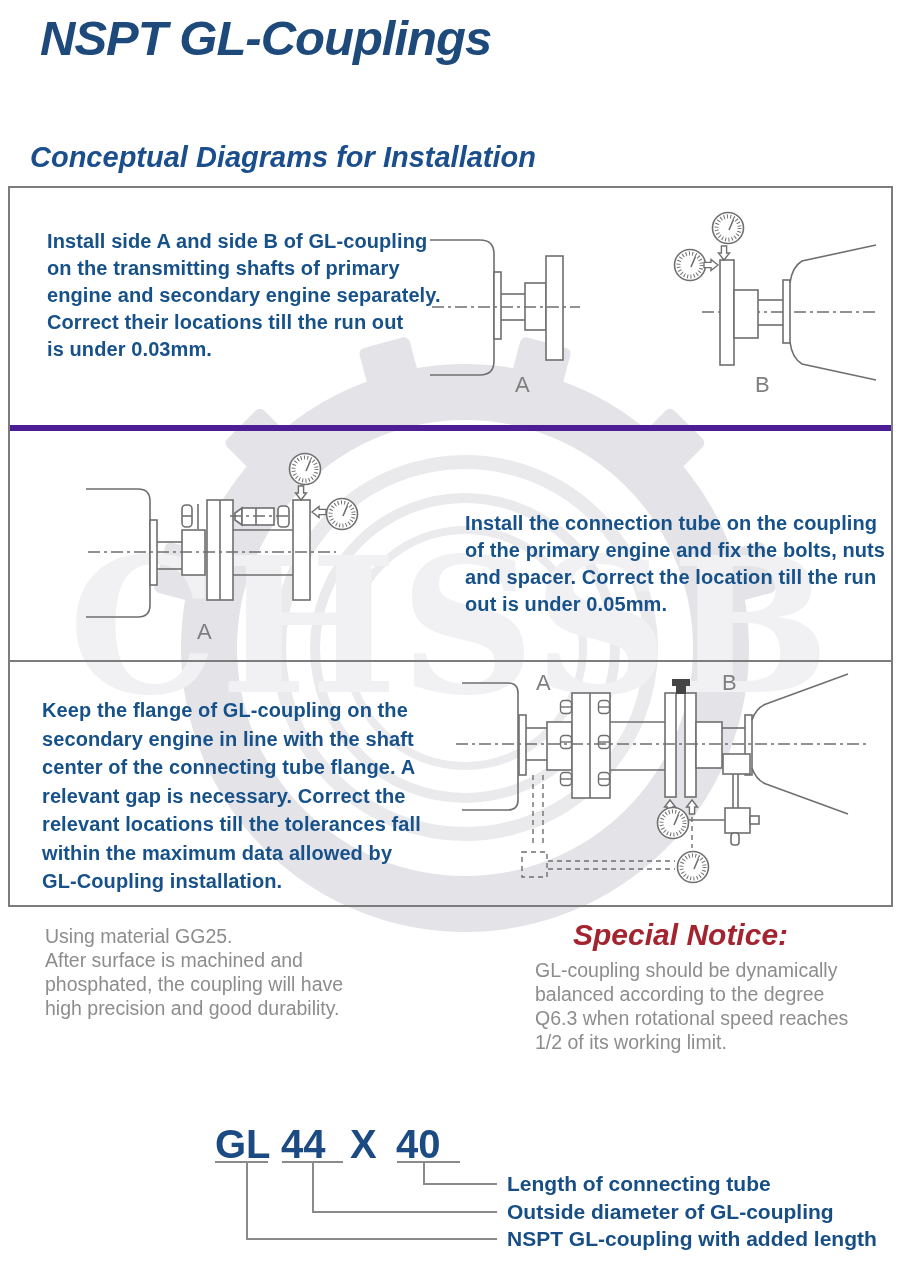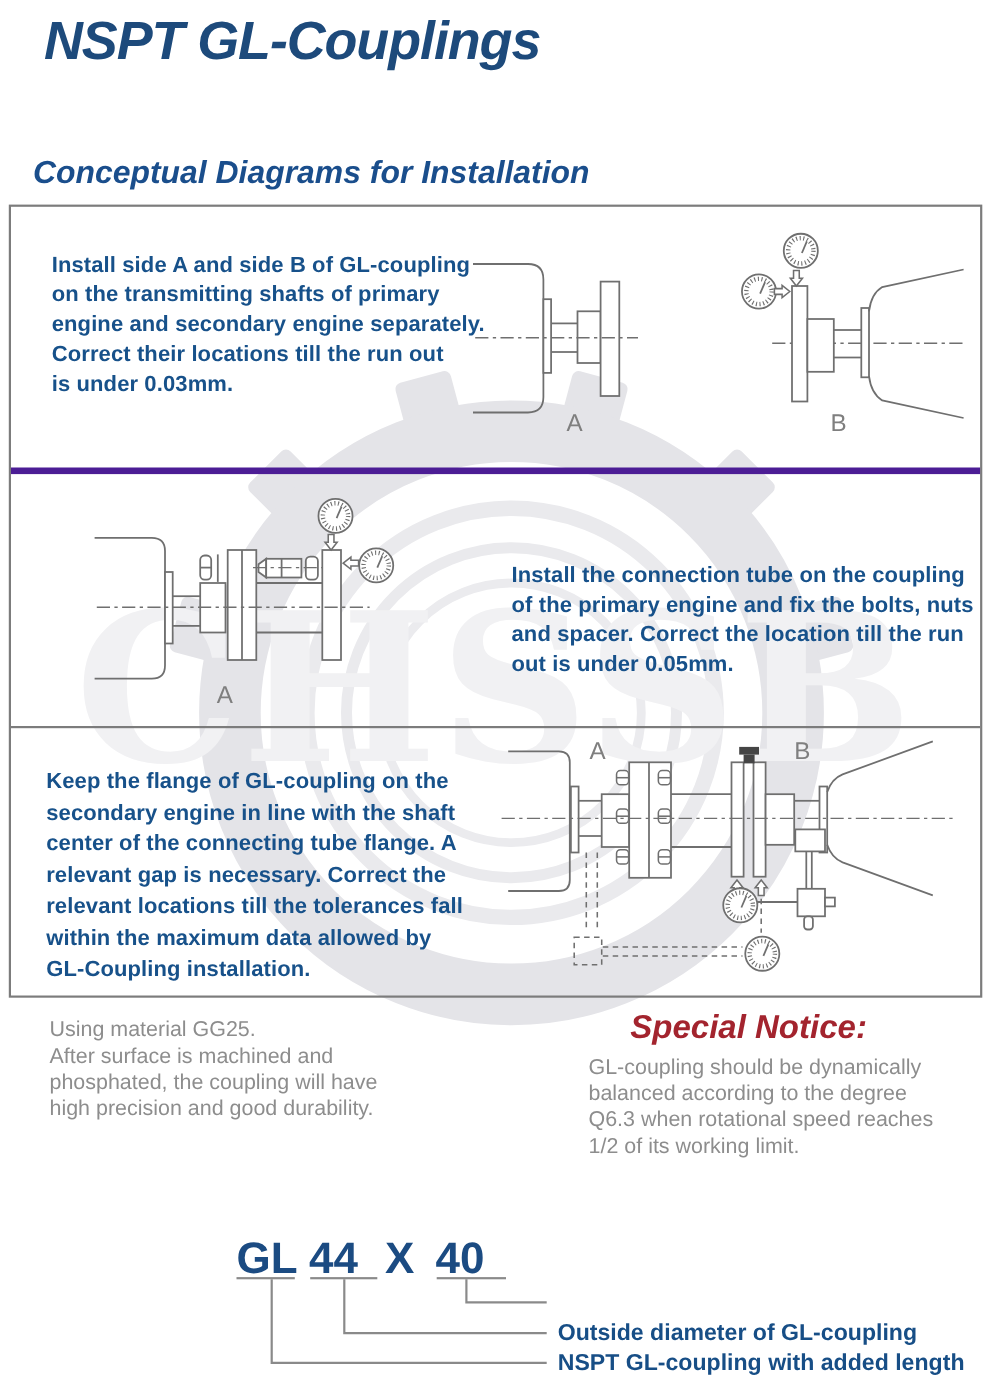--- a/index.html
+++ b/index.html
@@ -266,16 +266,17 @@
   <div class="code-underline ul-gl"></div>
   <div class="code-underline ul-dia"></div>
   <div class="code-underline ul-len"></div>
 
   <svg class="abs" style="left:200px; top:1158px;" width="310" height="106" viewBox="0 0 310 106">
     <path d="M224,5 V26 H297" fill="none" stroke="#8a8a8a" stroke-width="2"></path>
     <path d="M113,5 V54 H297" fill="none" stroke="#8a8a8a" stroke-width="2"></path>
     <path d="M47,5  V81 H297" fill="none" stroke="#8a8a8a" stroke-width="2"></path>
   </svg>
 
+  <div class="callout-label co-0">Length of connecting tube</div>
   <div class="callout-label co-2">NSPT GL-coupling with added length</div>
   <div class="callout-label co-1">Outside diameter of GL-coupling</div>
 
 </div>
 
 </body></html>

